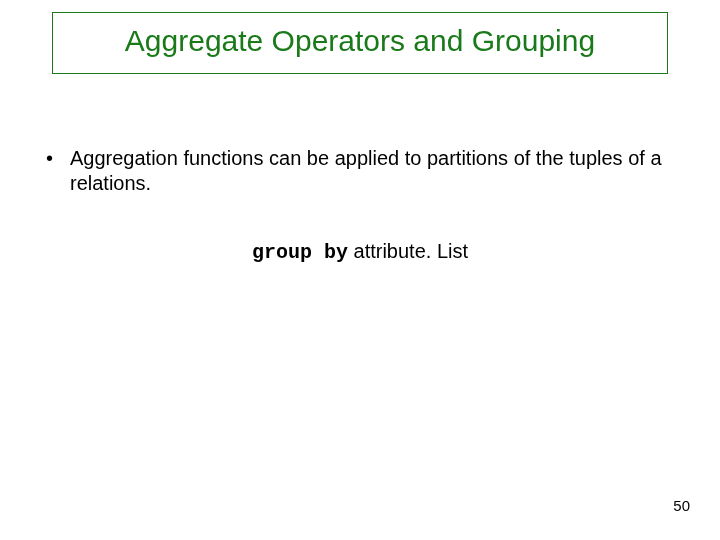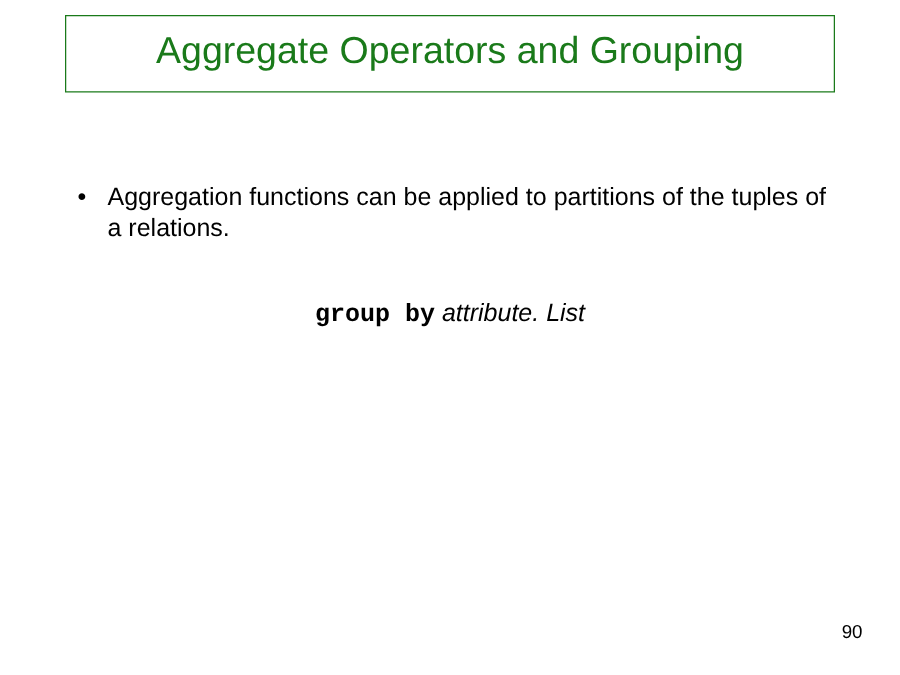--- a/index.html
+++ b/index.html
@@ -34,21 +34,21 @@
   .body {
     margin-top: 72px;
     padding: 0 28px 0 28px;
     font-size: 20px;
     color: #000;
     line-height: 1.25;
   }
   ul.bullets {
     list-style: none;
     padding: 0;
-    margin: 16px;
+    margin: 0;
   }
   ul.bullets > li {
     position: relative;
     padding-left: 30px;
     margin-bottom: 42px;
   }
   ul.bullets > li::before {
     content: "•";
     position: absolute;
     left: 6px;
@@ -64,21 +64,20 @@
     text-align: center;
     margin-top: 30px;
     font-size: 20px;
   }
   .syntax-kw {
     font-family: "Courier New", Courier, monospace;
     font-weight: bold;
     color: #000;
   }
   .syntax-attr {
-    font-style: italic;
     color: #000;
     margin-top: 40px;
   }
   .page-num {
     position: absolute;
     bottom: 26px;
     right: 30px;
     font-size: 15px;
     color: #000;
   }
@@ -97,15 +96,15 @@
       <li>
         <span>Aggregation functions can be applied to partitions of the tuples of a relations.</span><span class="mono"></span><span></span>
       </li>
     </ul>
 
     <div class="syntax-line">
       <span class="syntax-kw">group by</span><span class="syntax-attr"> attribute. List</span>
     </div>
   </div>
 
-  <div class="page-num">90</div>
+  <div class="page-num">50</div>
 
 </div>
 
 </body></html>

